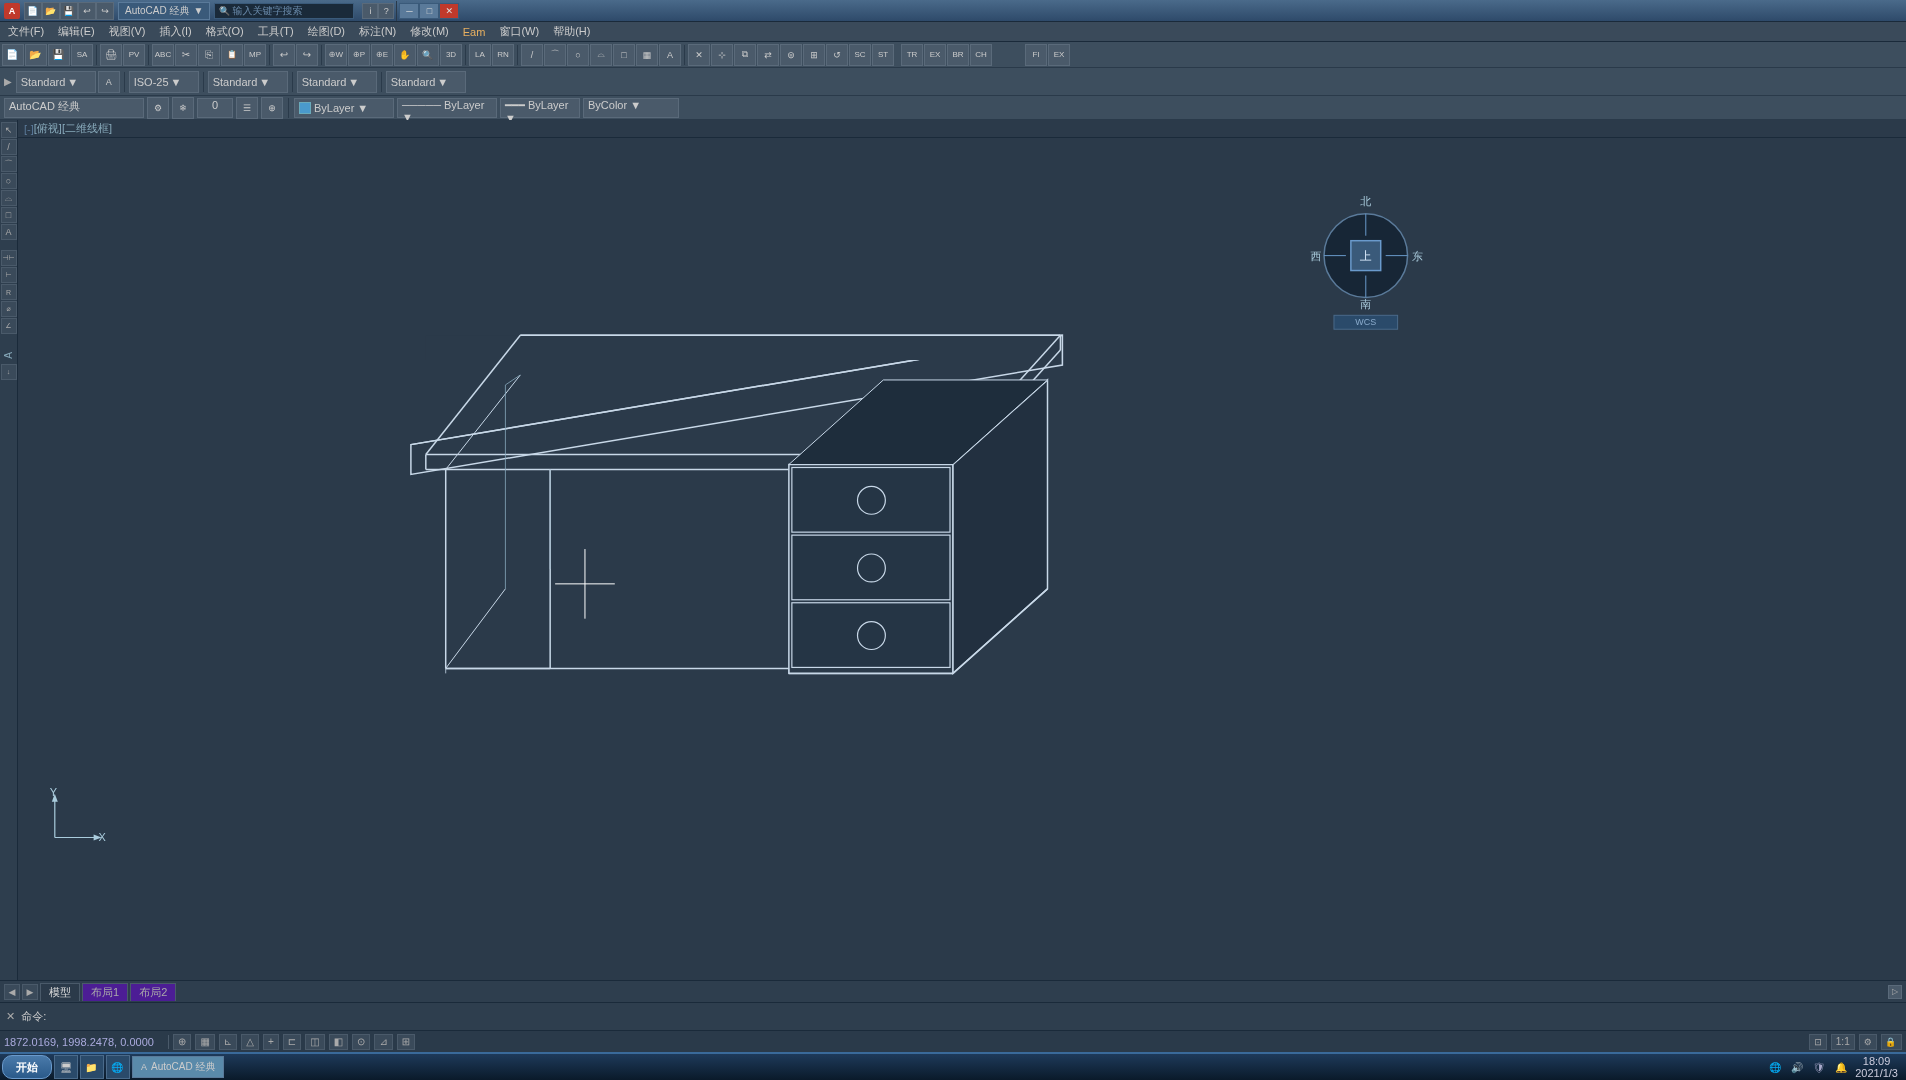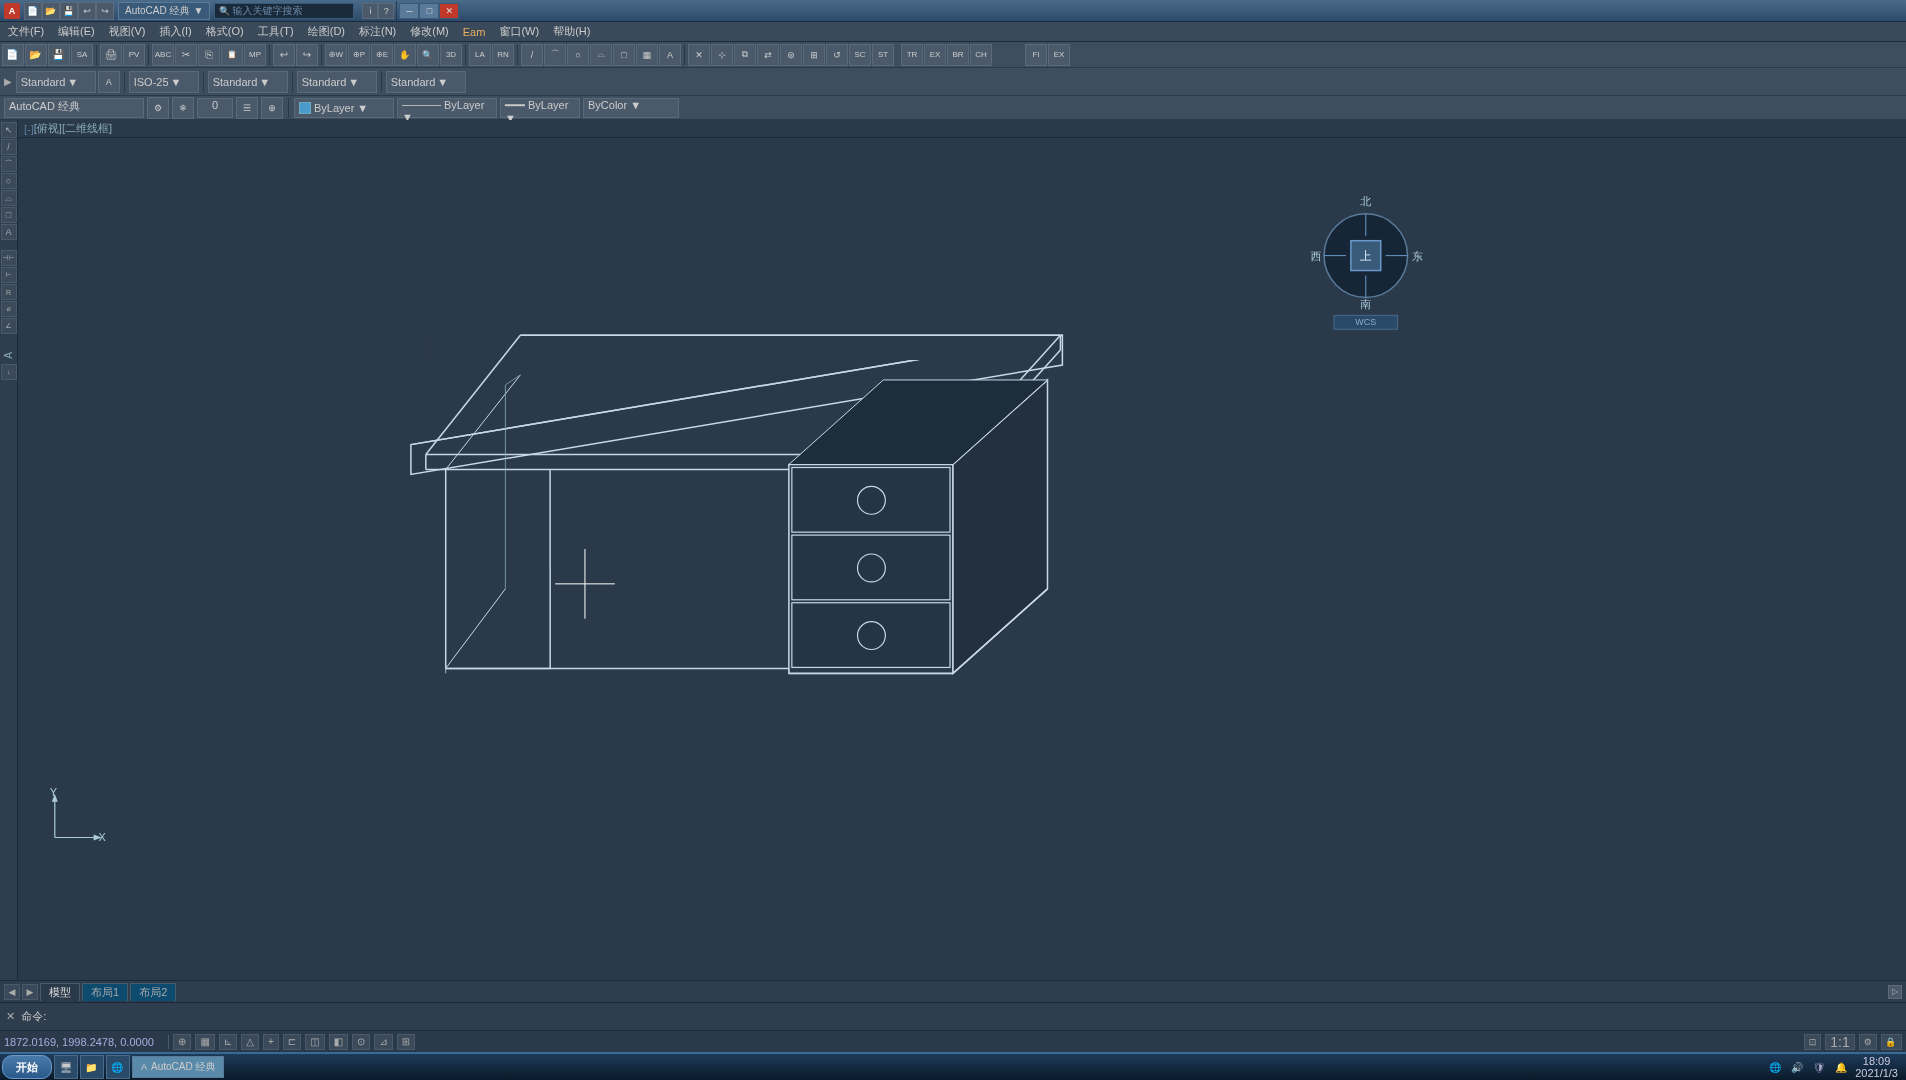--- a/index.html
+++ b/index.html
@@ -195,21 +195,21 @@
     .btab-nav {
       width: 16px; height: 16px;
       background: #3a4a5a;
       border: 1px solid #4a5a6a;
       display: flex; align-items: center; justify-content: center;
       font-size: 9px; color: #aaa; cursor: pointer;
     }
     .btab {
       height: 18px;
       padding: 0 8px;
-      background: #0c4a6e;
+      background: #4c1d95;
       border: 1px solid #4a5a6a;
       border-bottom: none;
       display: flex; align-items: center;
       font-size: 11px; color: #aaa; cursor: pointer;
     }
     .btab.active {
       background: #2b3a4a;
       color: #ddd;
     }
     #tab-scroll-btn {
@@ -659,21 +659,21 @@
   <div class="status-btn">△</div>
   <div class="status-btn">+</div>
   <div class="status-btn">⊏</div>
   <div class="status-btn">◫</div>
   <div class="status-btn">◧</div>
   <div class="status-btn">⊙</div>
   <div class="status-btn">⊿</div>
   <div class="status-btn">⊞</div>
   <div class="status-right">
     <div class="status-btn" style="font-size:9px;">⊡</div>
-    <div class="status-btn" style="font-size:14px;text-align:center;">1:1</div>
+    <div class="status-btn" style="font-size:10px;text-align:center;">1:1</div>
     <div class="status-btn" style="font-size:9px;">⚙</div>
     <div class="status-btn" style="font-size:9px;">🔒</div>
   </div>
 </div>
 
 <div id="taskbar">
   <div id="start-btn">
     <span>开始</span>
   </div>
 

